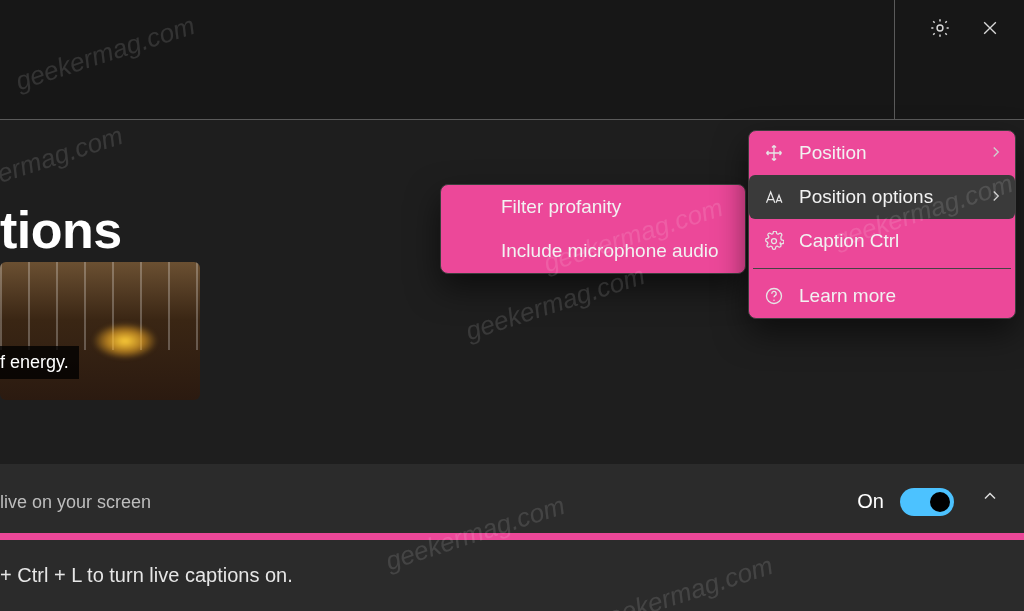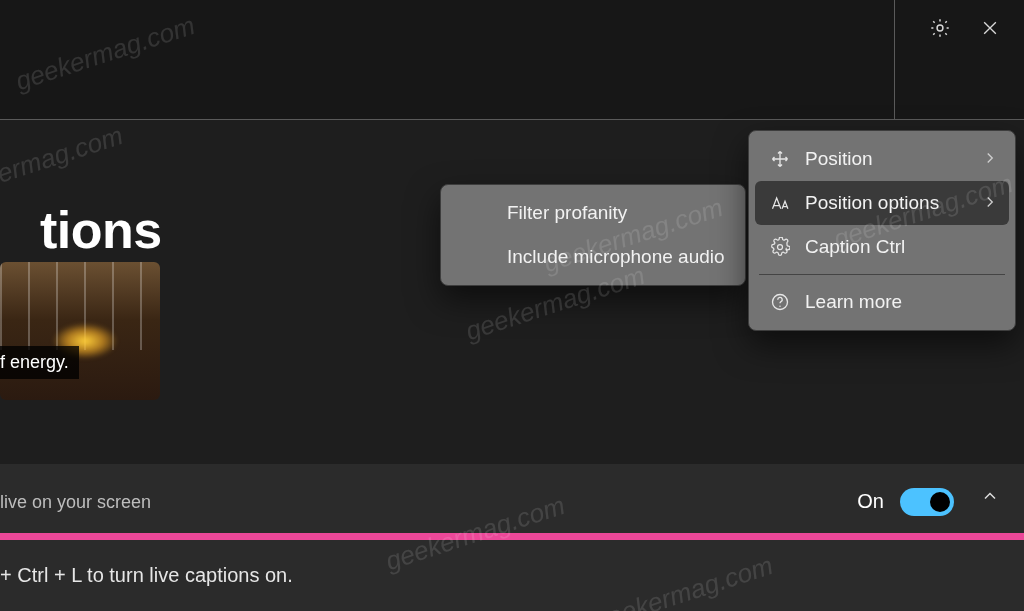--- a/index.html
+++ b/index.html
@@ -54,27 +54,26 @@
   .close-btn { right: 16px; }
 
   
   .page-title-frag {
     position: absolute;
     left: 0; top: 200px;
     font-size: 52px;
     font-weight: 600;
     color: #fff;
     letter-spacing: -0.5px;
-    padding-left: 40px;
   }
   .thumb {
     position: absolute;
     left: 0;
     top: 262px;
-    width: 160px;
+    width: 200px;
     height: 138px;
     border-radius: 6px;
     overflow: hidden;
     background: linear-gradient(180deg,#6b5032 0%, #3a2614 42%, #2b1a10 100%);
   }
   .thumb::before {
     content:"";
     position:absolute; left:0; top:0; bottom:50px; width:100%;
     background:
       repeating-linear-gradient(90deg, rgba(255,255,255,0.25) 0 2px, transparent 2px 28px);
@@ -125,25 +124,24 @@
     color:#dcdcdc;
   }
   .row2 .txt {
     position: absolute; left:0; top:24px;
     font-size: 20px; color:#e6e6e6;text-align:center;
   }
 
   
   .menu {
     position: absolute;
-    background: #737373;
+    background: #ec4899;
     border: 1px solid #3d3d3d;
     border-radius: 8px;
     box-shadow: 0 14px 32px rgba(0,0,0,0.55);
-    padding: 6px;
   }
   .menu-main {
     top: 130px;
     left: 748px;
     width: 268px;
   }
   .menu-item {
     display: flex;
     align-items: center;
     height: 44px;

